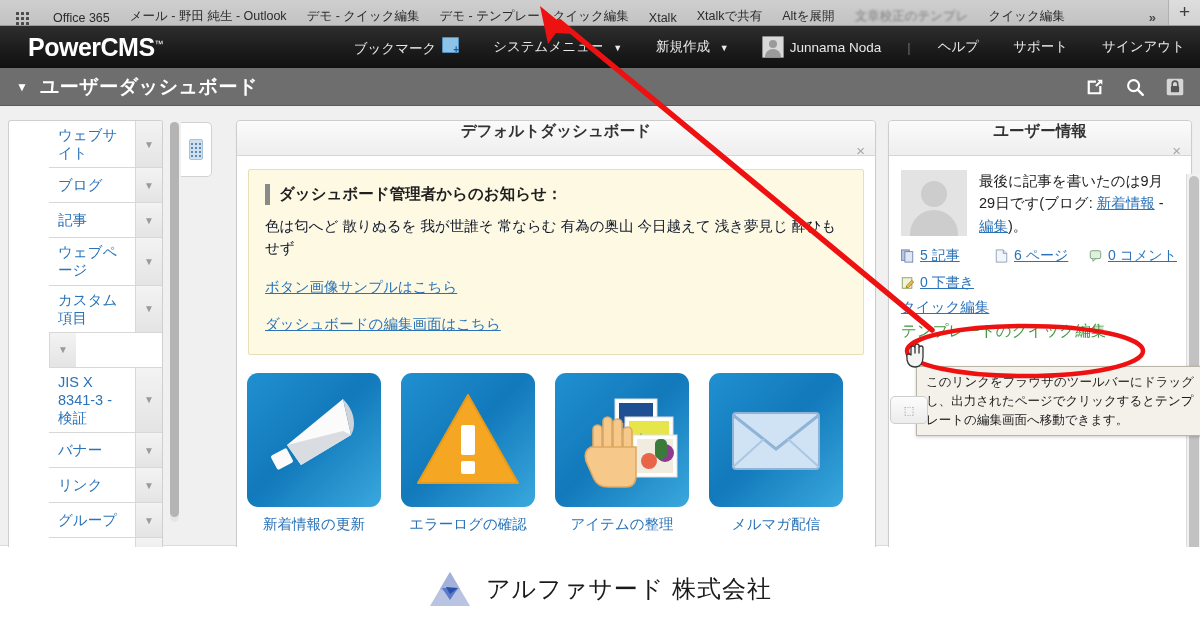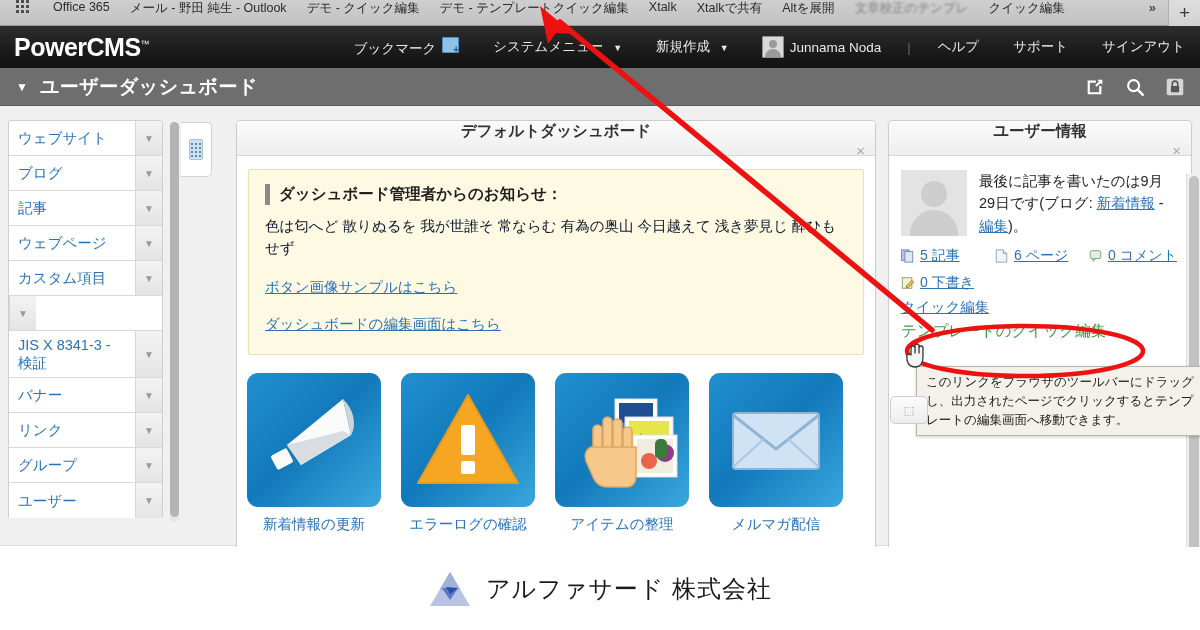--- a/index.html
+++ b/index.html
@@ -9,21 +9,21 @@
     font-family: "Liberation Sans", "DejaVu Sans", sans-serif;
     background: #ffffff;
   }
   #root { position: relative; width: 1200px; height: 630px; }
 
   
   .bookmark-bar {
     position: absolute; top: 0; left: 0; width: 1200px; height: 26px;
     background: linear-gradient(to bottom, #cfcfcf 0%, #c2c2c2 100%);
     border-bottom: 1px solid #9a9a9a;
-    display: flex; align-items: flex-start;
+    display: flex; align-items: flex-end;
     font-size: 12.5px; color: #2b2b2b; white-space: nowrap;
   }
   .bm-apps {
     display: grid; grid-template-columns: repeat(3, 3px);
     grid-template-rows: repeat(3, 3px); gap: 2px;
     margin-left: 16px; margin-right: 14px; flex: none;
   }
   .bm-apps i { display: block; width: 3px; height: 3px; background: #4a4a4a; border-radius: 0.5px; }
   .bm-item { padding: 0 10px; flex: none; }
   .bm-item.ghost { color: #6f6f6f; filter: blur(1.2px); opacity: .85; }
@@ -33,21 +33,21 @@
     display: flex; align-items: center; justify-content: center;
     font-size: 19px; color: #3c3c3c; font-weight: 300;
     background: linear-gradient(to bottom, #dedede, #d2d2d2);
     border-left: 1px solid #b0b0b0;
   }
 
   
   .cms-header {
     position: absolute; top: 26px; left: 0; width: 1200px; height: 42px;
     background: linear-gradient(to bottom, #2e2e2e 0%, #1c1c1c 55%, #111 100%);
-    display: flex; align-items: center; color: #e9e9e9; font-size: 13px;
+    display: flex; align-items: center; color: #e9e9e9; font-size: 13px; padding-left: 14px;
   }
   .brand {
     margin-left: 14px; font-size: 25px; font-weight: bold; color: #fff;
     letter-spacing: -0.5px; position: relative;
   }
   .brand sup { font-size: 9px; vertical-align: super; font-weight: normal; }
   .hdr-right { margin-left: auto; display: flex; align-items: center; gap: 16px; padding-right: 6px; }
   .hdr-link { padding: 0 9px; color: #eaeaea; white-space: nowrap; font-size: 13.5px; }
   .bm-star {
     width: 17px; height: 16px; margin-left: 2px;
@@ -88,21 +88,21 @@
   
   .canvas {
     position: absolute; top: 106px; left: 0; width: 1200px; height: 440px;
     background: #f0f0f0; border-bottom: 1px solid #dcdcdc;
   }
 
   
   .sidebar {
     position: absolute; left: 8px; top: 14px; width: 155px;
     border: 1px solid #cfcfcf; border-bottom: none; background: #fff;
-    border-radius: 3px 3px 0 0; overflow: hidden;
+    border-radius: 3px 3px 0 0; overflow: hidden; padding-left: 40px;
   }
   .side-row {
     display: flex; align-items: stretch; border-bottom: 1px solid #d8d8d8;
     min-height: 35px; background: #fff;
   }
   .side-row:last-child { border-bottom: none; }
   .side-label {
     flex: 1; display: flex; align-items: center; padding: 5px 9px;
     color: #2a73b8; font-size: 14.5px; line-height: 1.25;
   }

